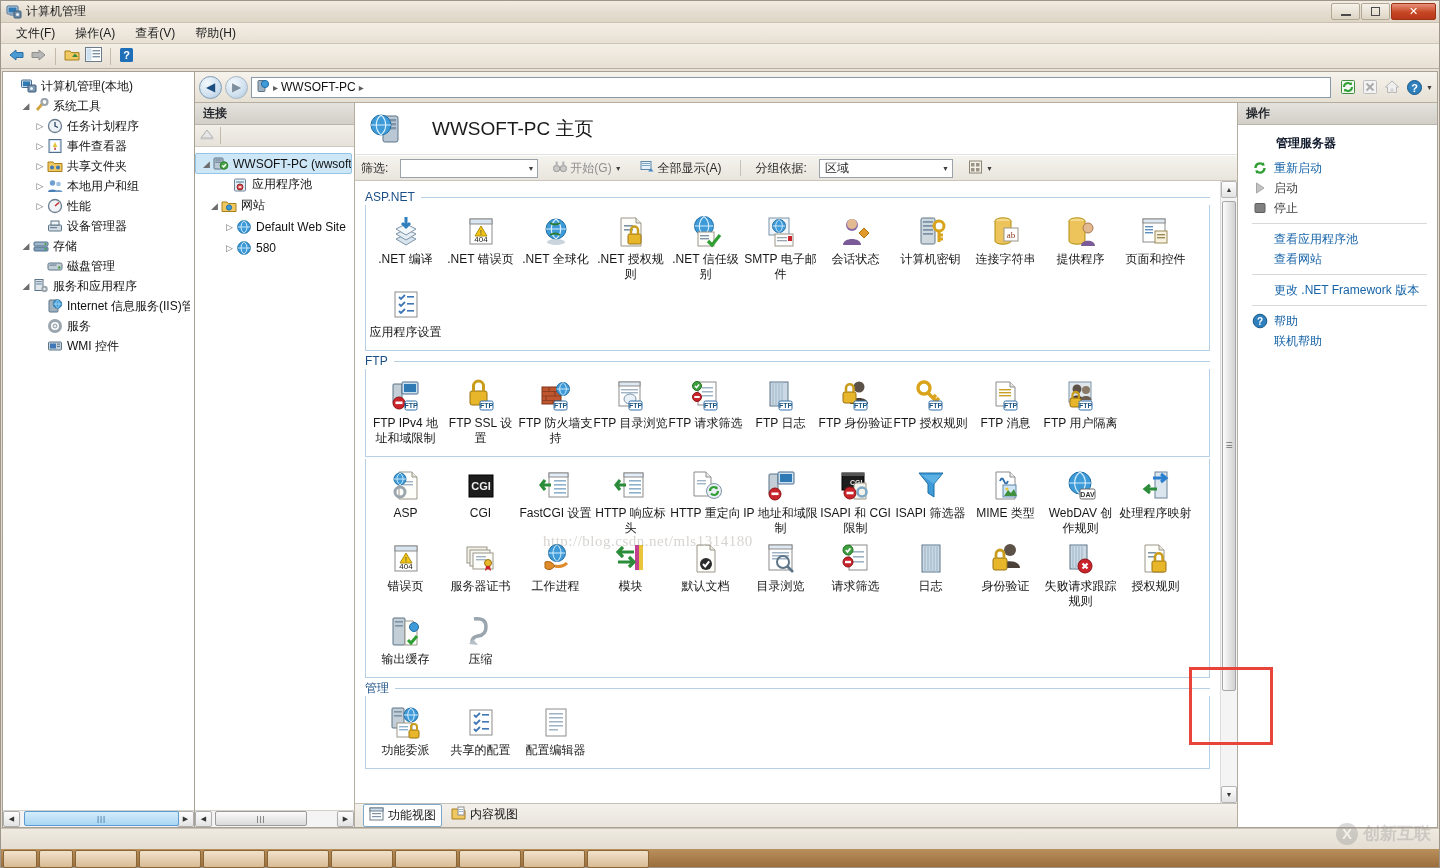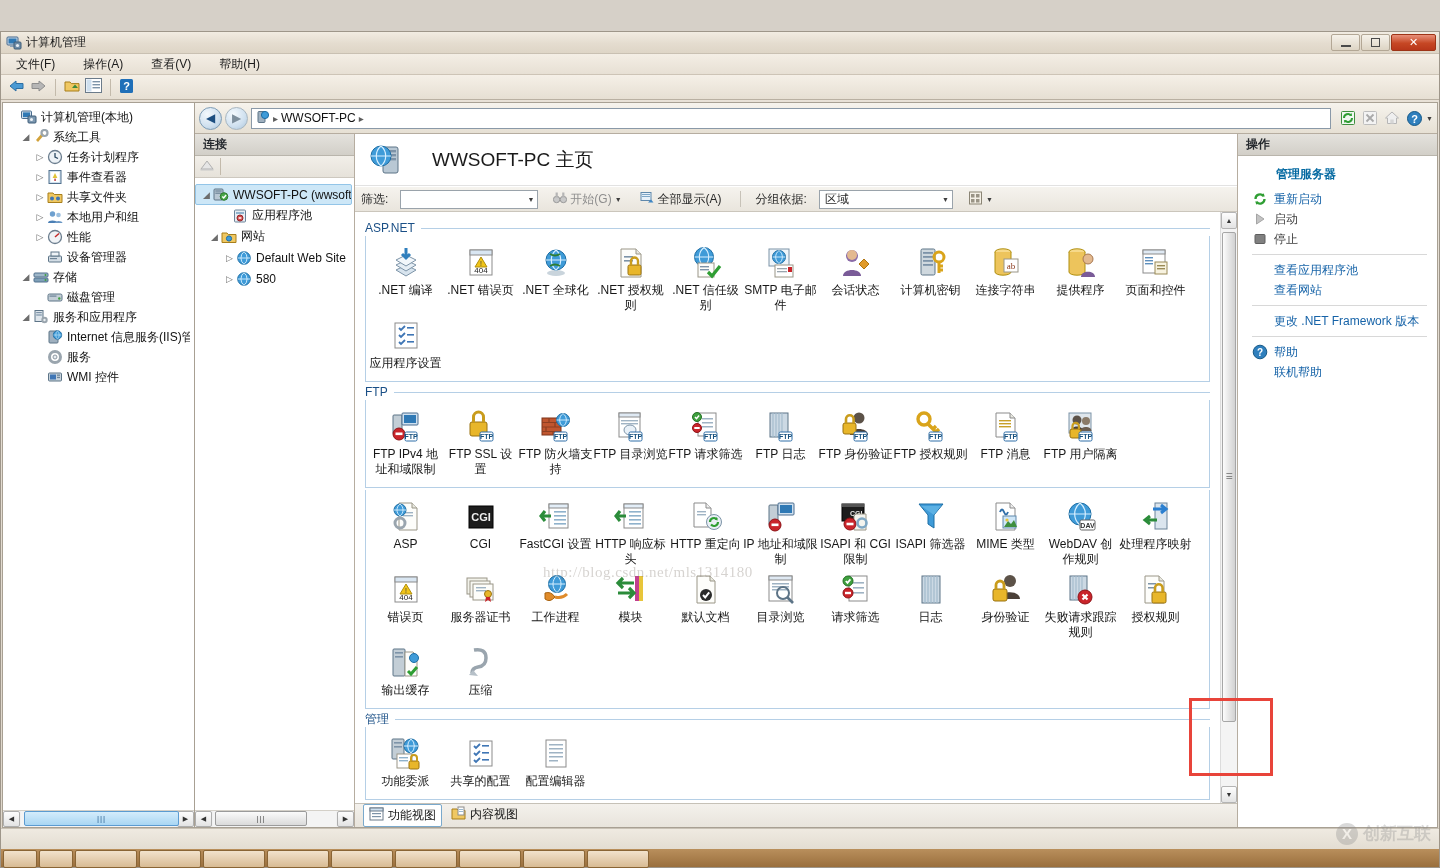--- a/index.html
+++ b/index.html
@@ -10,21 +10,20 @@
     font-family: "Liberation Sans", "DejaVu Sans", sans-serif;
     font-size: 12px;
     background: #d6d0c8;
   }
 
   
   #app {
     position: absolute; inset: 0;
     background: linear-gradient(180deg,#e9e2d8 0%, #ded6ca 100%);
     border: 1px solid #9e968a;
-    margin-top: 31px;
   }
 
   
   .titlebar {
     height: 22px; position: relative;
     background: linear-gradient(180deg,#f2ece2 0%, #e4dccf 55%, #ded5c6 100%);
     border-bottom: 1px solid #c9c0b2;
     display: flex; align-items: center;
   }
   .titlebar .tb-icon { width: 16px; height: 16px; margin: 0 4px 0 5px; position: relative; }
@@ -41,21 +40,21 @@
     width: 45px;
     background: linear-gradient(180deg,#e8907a,#c64724 55%,#b8371a);
     border-color: #9d3316; color: #fff; font-weight: bold;
   }
   .win-btn .min-glyph { width: 10px; height: 2px; background: #4a4a4a; margin-top: 6px; }
   .win-btn .max-glyph { width: 9px; height: 9px; border: 1px solid #4a4a4a; }
 
   
   .menubar {
     height: 21px; display: flex; align-items: center;
-    padding-left: 6px; gap: 10px;
+    padding-left: 6px; gap: 2px;
     background: linear-gradient(180deg,#f4eee5,#e7e0d4);
     border-bottom: 1px solid #cdc4b6;
   }
   .menubar .mi { padding: 2px 9px; font-size: 12px; color: #1b1b1b; white-space: nowrap; }
 
   
   .toolbar {
     height: 25px; display: flex; align-items: center; gap: 3px;
     padding-left: 6px;
     background: linear-gradient(180deg,#f5f0e7,#e6dfd3);
@@ -259,21 +258,21 @@
   }
   .vs-grip { font-size: 8px; color: #6b6b6b; line-height: 2px; }
 
   
   .actions {
     width: 200px; flex: none; display: flex; flex-direction: column;
     border-left: 1px solid #b6ada0; background: #fff;
   }
   .act-list { padding: 8px 0 0 0; }
   .act-group-title {
-    font-weight: bold; font-size: 12px; color: #0369a1;
+    font-weight: bold; font-size: 12px; color: #0f172a;
     padding: 2px 0 6px 38px;
   }
   .act-item {
     display: flex; align-items: center; height: 20px;
     padding-left: 14px; gap: 6px; white-space: nowrap;
   }
   .act-item .aico { width: 16px; height: 16px; flex: none; position: relative; }
   .act-item .alab { font-size: 12px; color: #1663a8; }
   .act-item.disabled .alab { color: #404040; }
   .act-item.plain .alab { color: #1663a8; }

